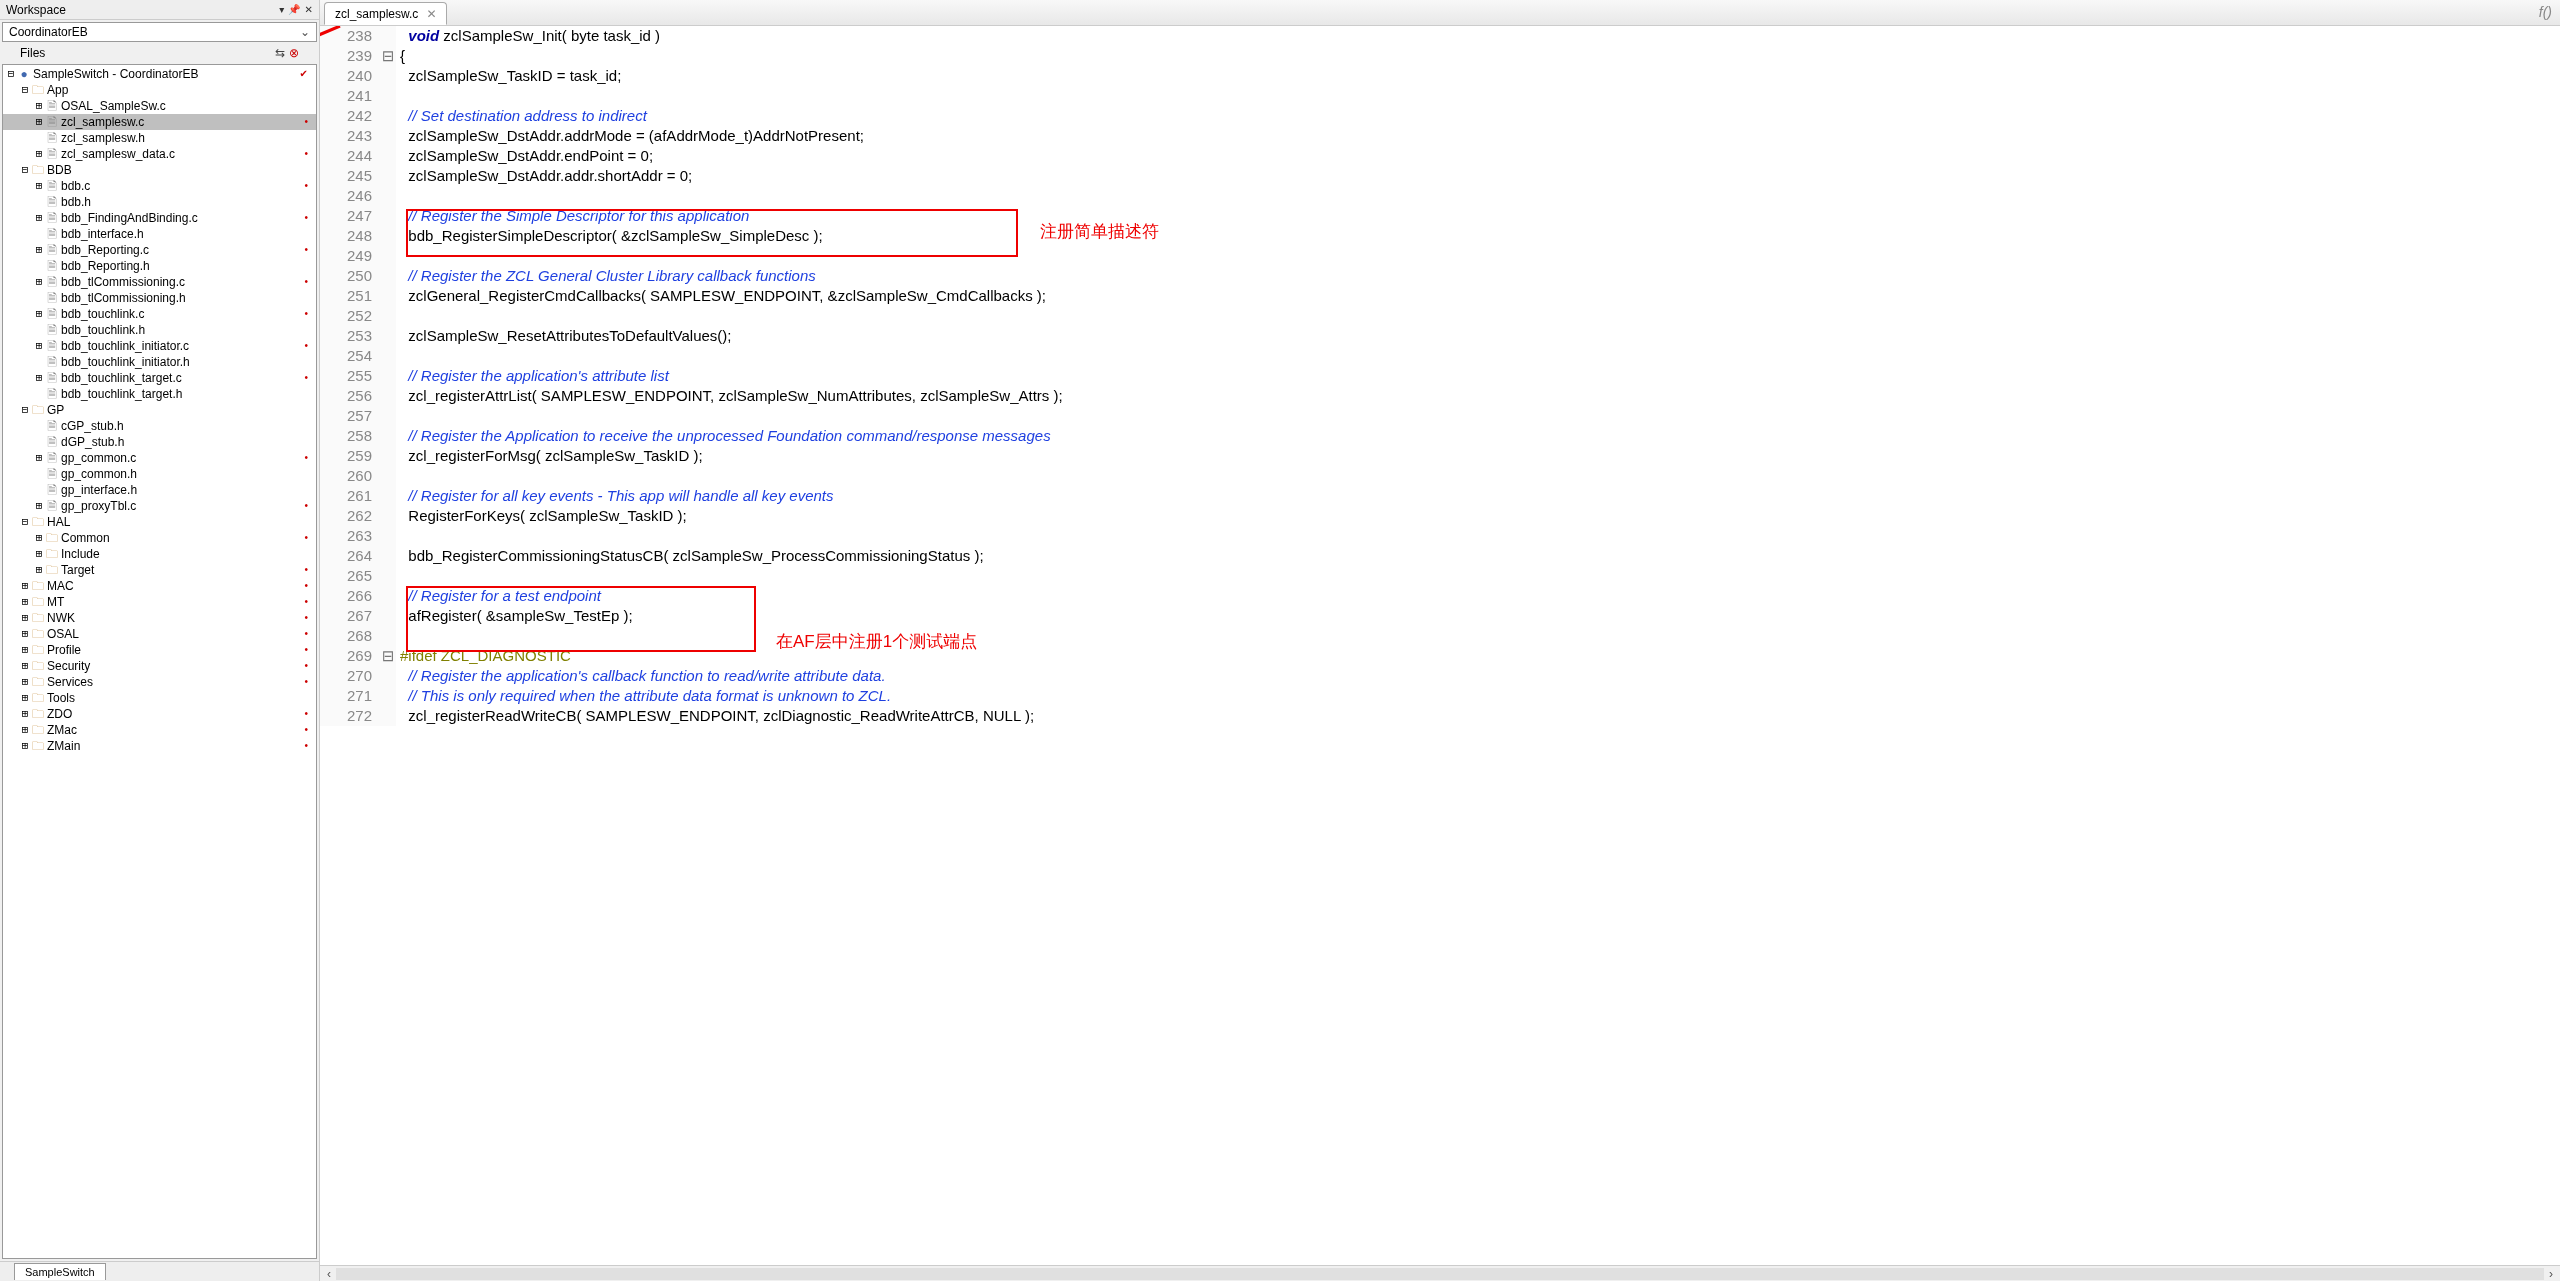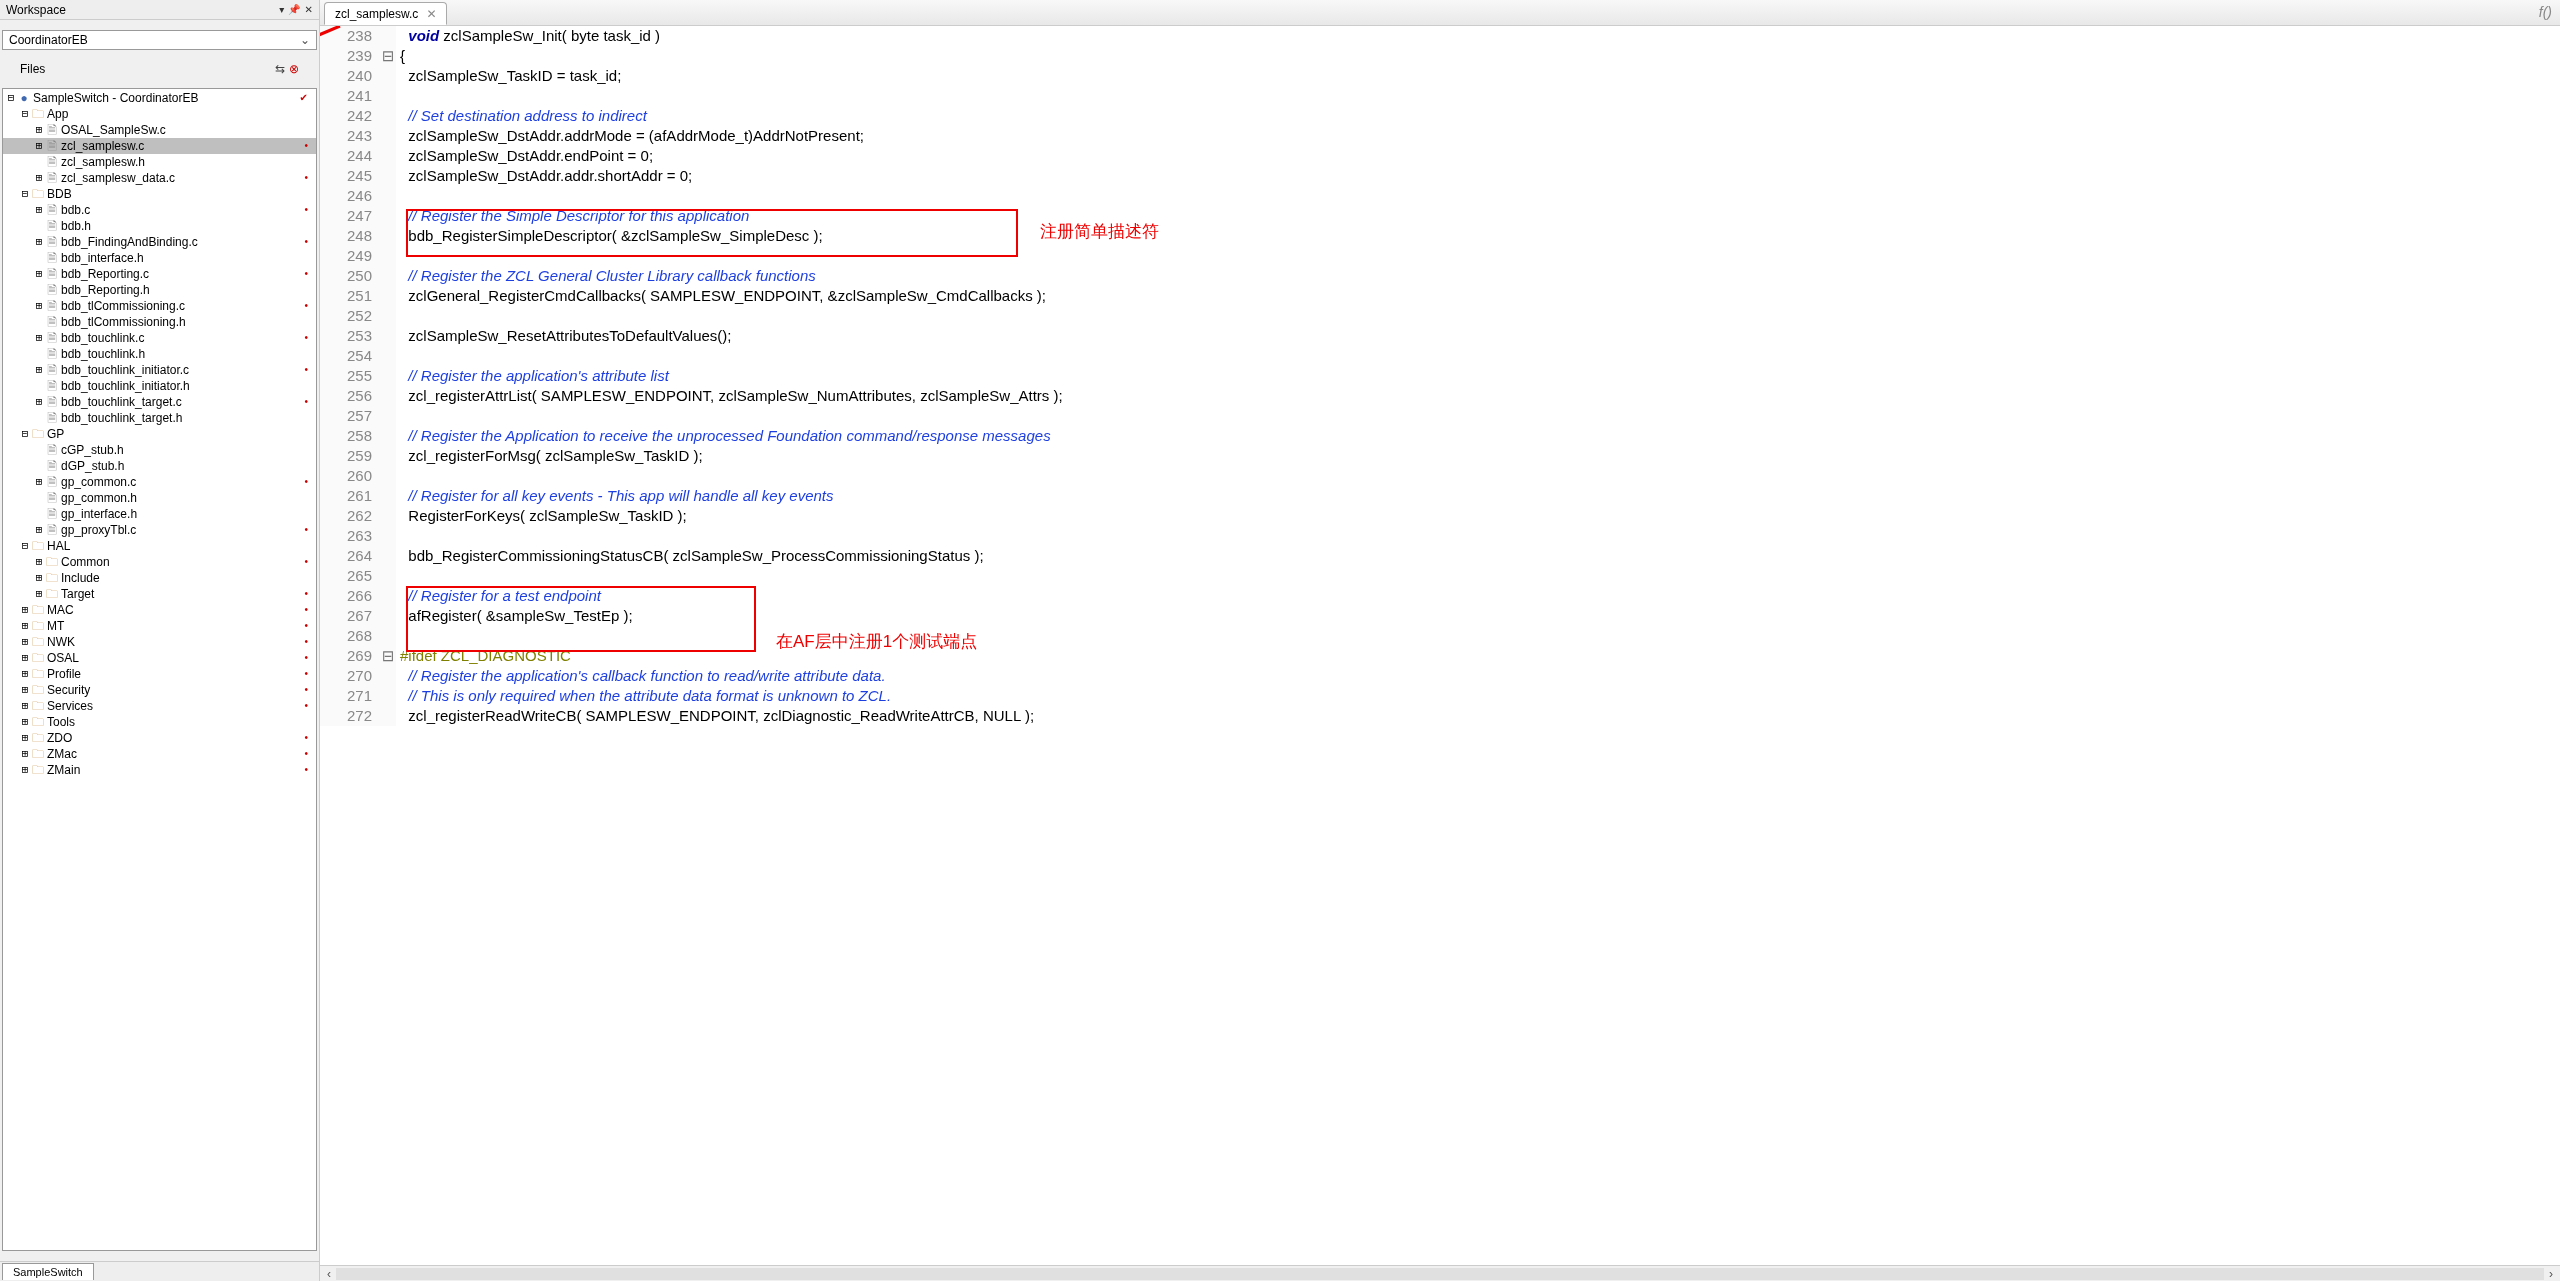--- a/index.html
+++ b/index.html
@@ -2,21 +2,21 @@
 <html><head>
 <meta charset="utf-8">
 <style>
 * { margin: 0; padding: 0; box-sizing: border-box; font-family: "Segoe UI", Tahoma, sans-serif; }
 html, body { width: 100%; height: 100%; background: #fff; }
 body { display: flex; height: 100vh; font-size: 12px; color: #000; }
 
 
 .workspace {
   width: 320px; min-width: 320px; border-right: 1px solid #ccc;
-  display: flex; flex-direction: column; background: #f0f0f0; gap: 8px;
+  display: flex; flex-direction: column; background: #f0f0f0;
 }
 .ws-header {
   display: flex; align-items: center; justify-content: space-between;
   padding: 2px 6px; background: #eee; border-bottom: 1px solid #ccc;
   height: 20px;
 }
 .ws-header .title { font-size: 12px; }
 .ws-header .ctrls { display: flex; gap: 4px; color: #333; font-size: 10px; }
 .ws-header .ctrls span { cursor: pointer; }
 
@@ -54,21 +54,21 @@
 .ico.hfile { color: #888; }
 .ico.prj { color: #4169b0; }
 .tree-row .exp { font-family: "Courier New", monospace; font-size: 11px; }
 
 .ws-bottomtab {
   height: 20px; background: #eee; border-top: 1px solid #ccc;
   display: flex; align-items: center;
 }
 .ws-bottomtab .tab {
   padding: 2px 10px; background: #fff; border: 1px solid #999;
-  border-bottom: none; font-size: 11px; margin-left: 2px;
+  border-bottom: none; font-size: 11px; margin-left: 14px;
 }
 
 
 .editor { flex: 1; display: flex; flex-direction: column; background: #fff; position: relative; }
 .editor-tabs {
   height: 26px; background: linear-gradient(#f8f8f8,#e8e8e8);
   border-bottom: 1px solid #ccc; display: flex; align-items: flex-end;
   padding-left: 4px;
 }
 .editor-tab {

